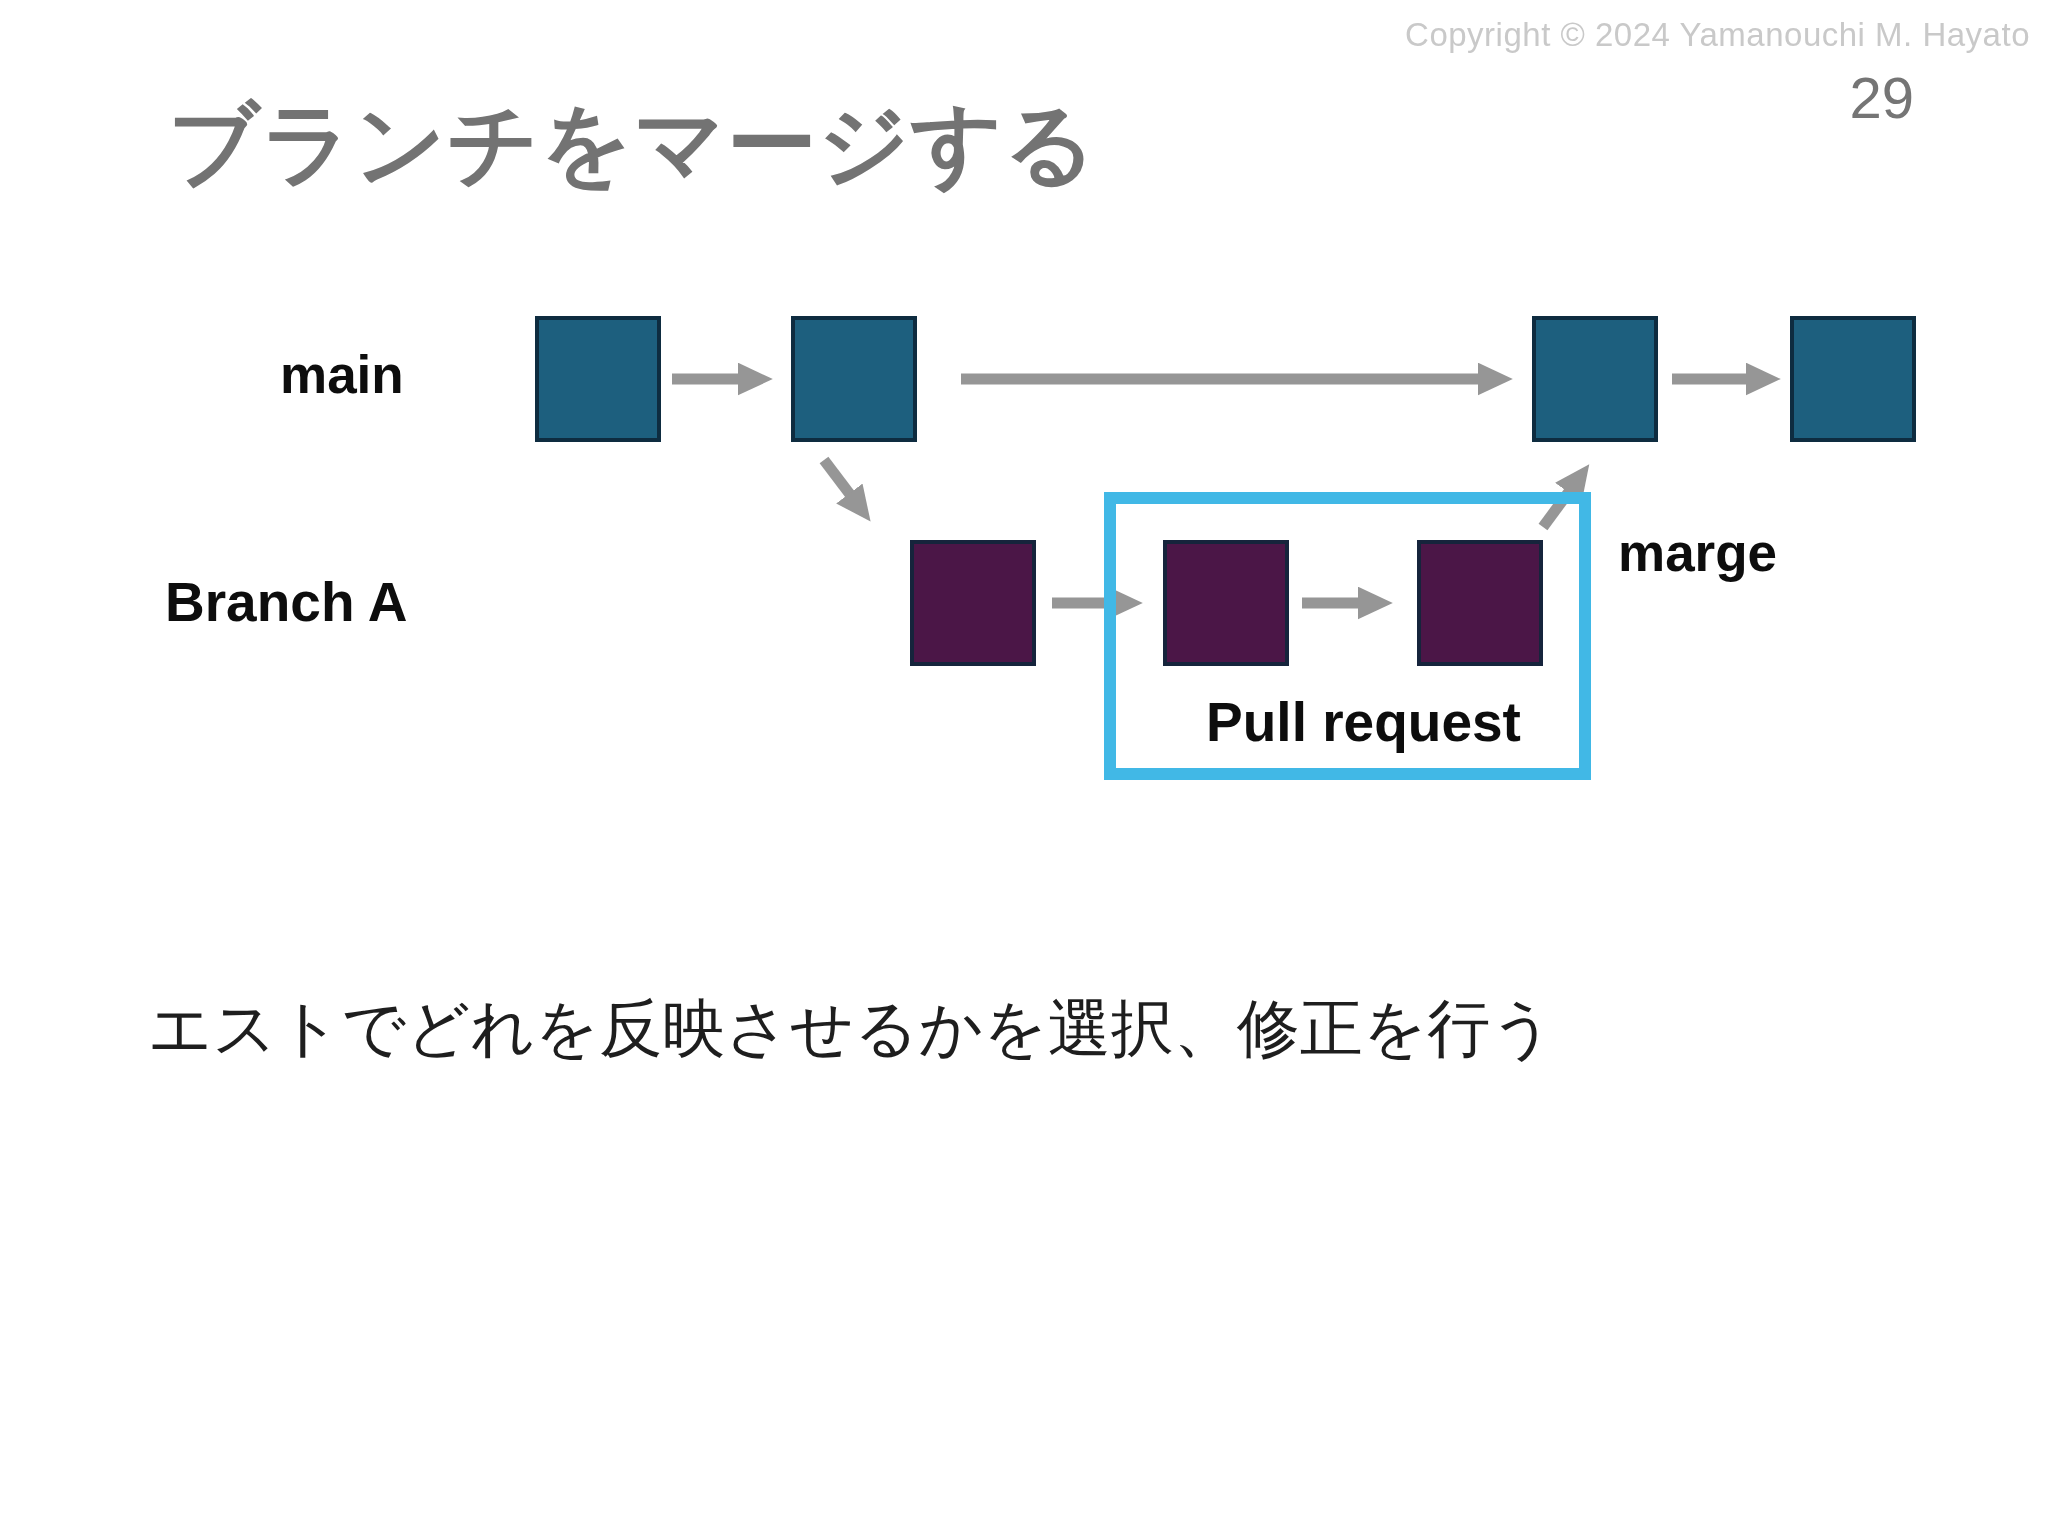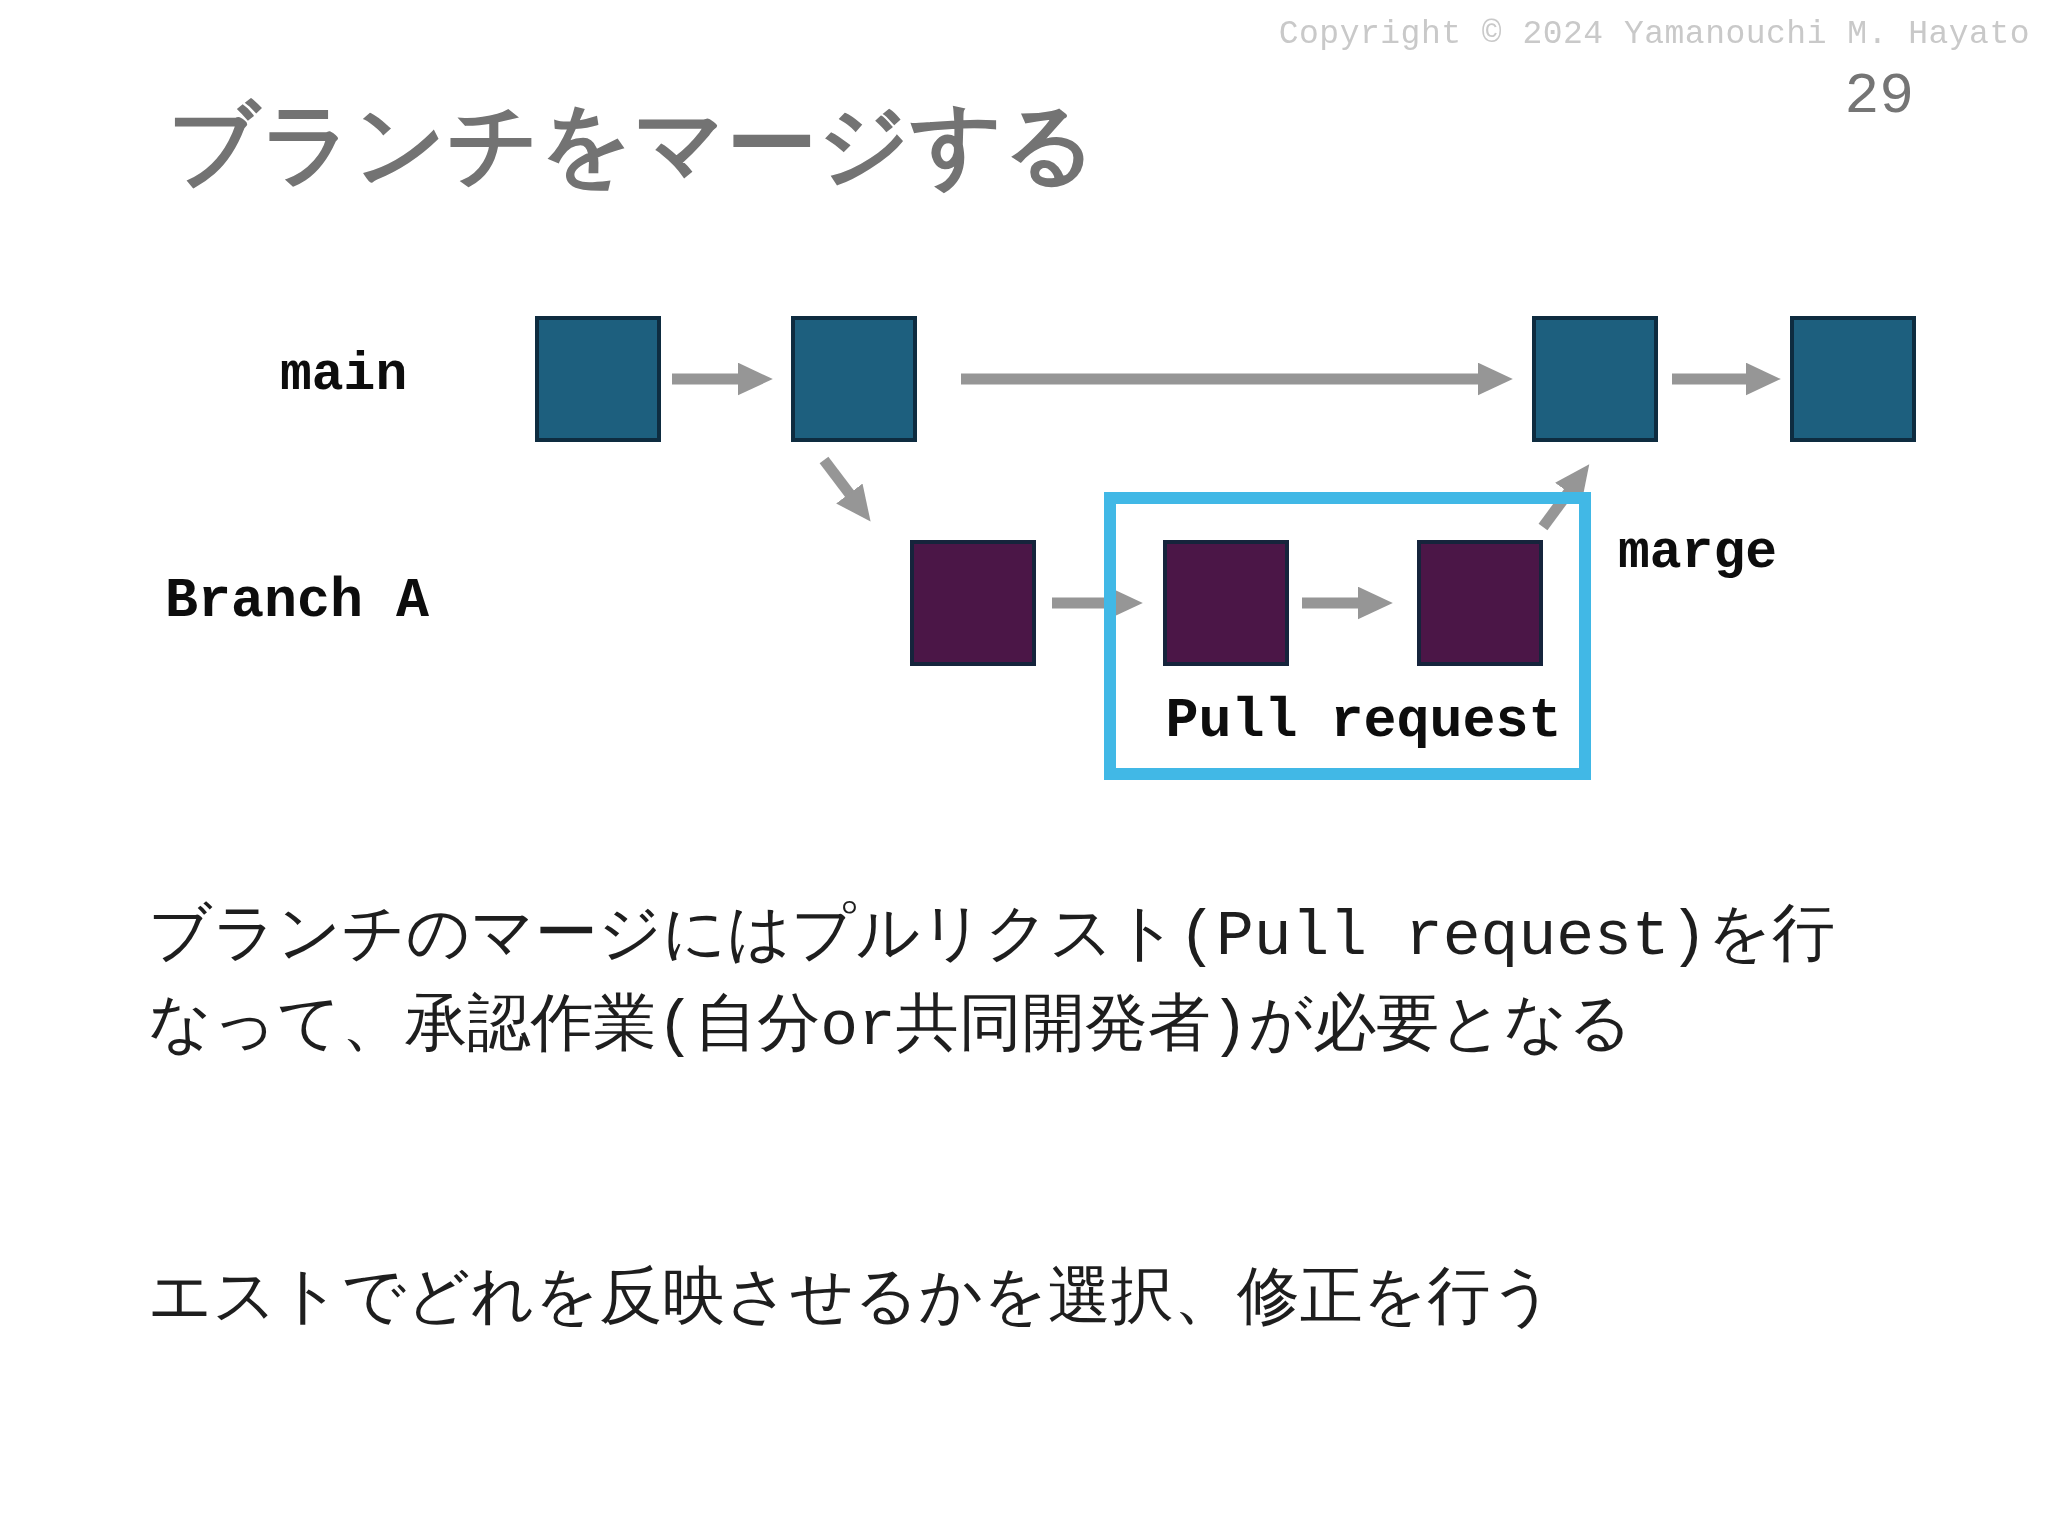--- a/index.html
+++ b/index.html
@@ -1,18 +1,18 @@
 <!DOCTYPE html>
 <html style="--main-commit-fill: #1d5f7e; --main-commit-border: #0e2c40; --branch-commit-fill: #4b1647; --branch-commit-border: #16243c; --pull-request-box: #41b8e6; --arrow: #969696;"><head>
 <meta charset="utf-8">
 <style>
   html,body { margin:0; padding:0; background:#ffffff; }
   .slide {
     position:relative; width:2048px; height:1536px; background:#ffffff;
-    overflow:hidden; font-family:Liberation Mono, monospace; color:#1e1e1e;
+    overflow:hidden; font-family:Liberation Sans, sans-serif; color:#1e1e1e;
   }
   .copyright {
     position:absolute; top:16px; right:18px;
     font-size:33px; color:#c9c9c9; letter-spacing:0.5px;
   }
   .page-number {
     position:absolute; top:64px; right:134px;
     font-size:58px; color:#757575;
   }
   .title {
@@ -93,22 +93,18 @@
     <div class="commit branch" style="left:1163px;"></div>
     <div class="commit branch" style="left:1417px;"></div>
 
     <div class="pr-box"></div>
     <div class="pr-label">Pull request</div>
     <div class="lane-label" id="label-merge">marge</div>
   </div>
 
   <div class="body-text">
     <p>
-      <span>ブランチのマージにはプルリクスト(Pull request)を行</span><br>
-      <span>なって、承認作業(自分or共同開発者)が必要となる</span>
-    </p>
-    <p>
       <br>
       <span>エストでどれを反映させるかを選択、修正を行う</span>
     </p>
   </div>
 
 </div>
 
 </body></html>

